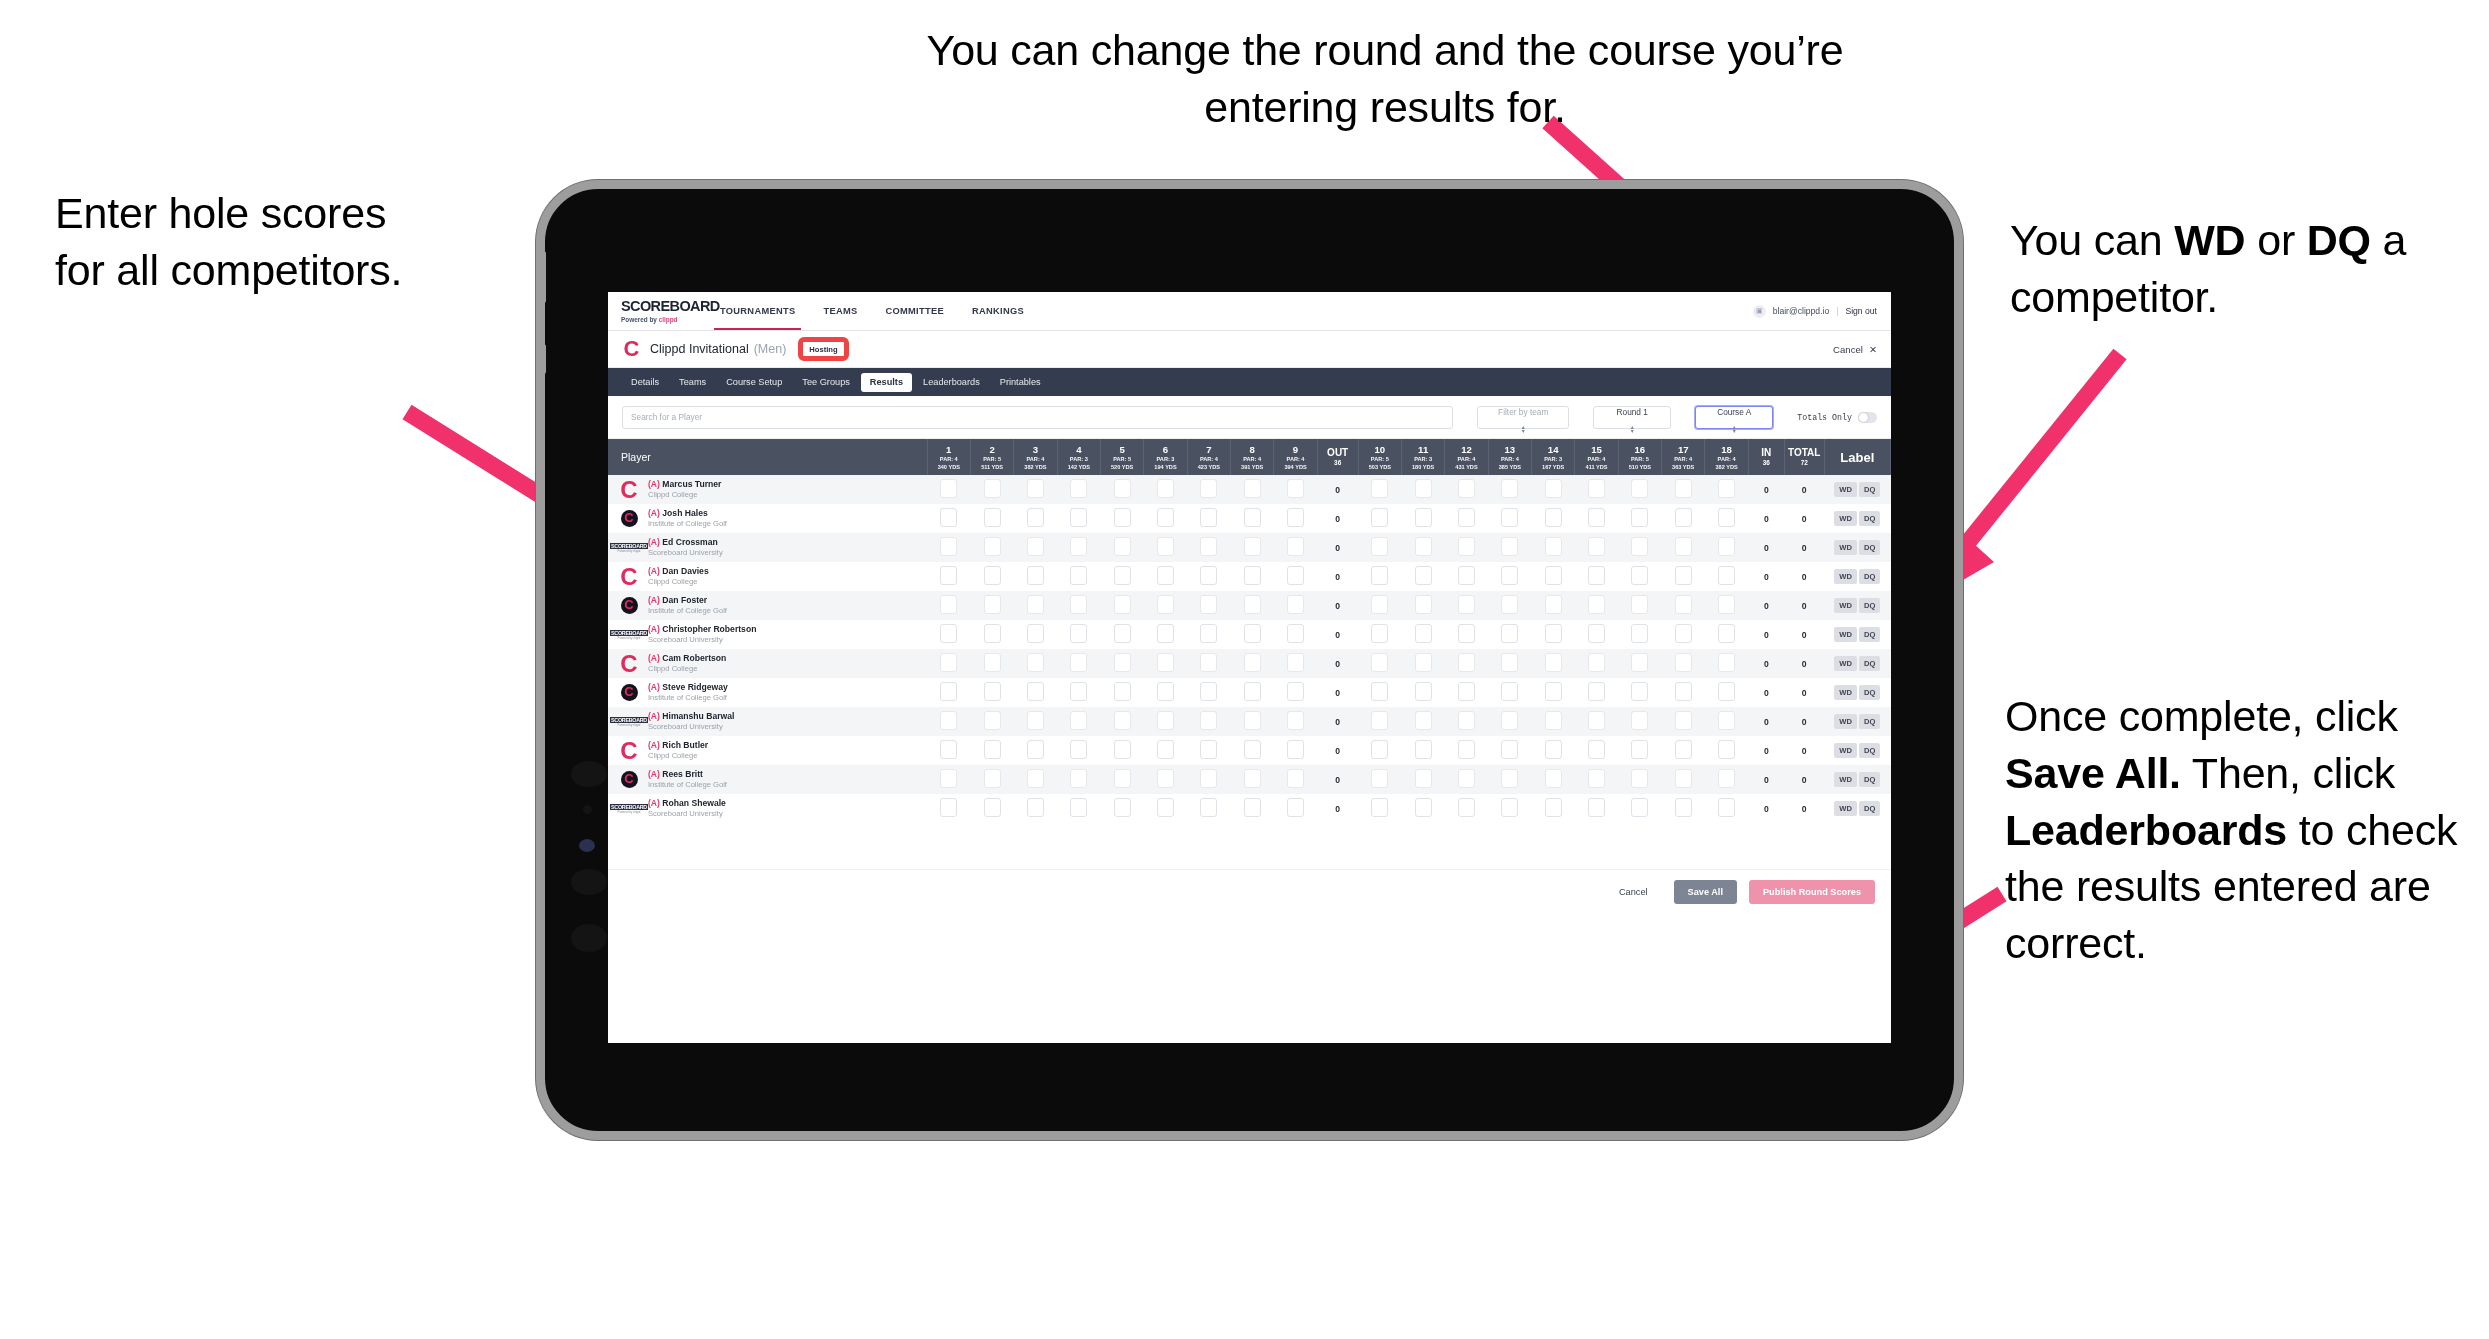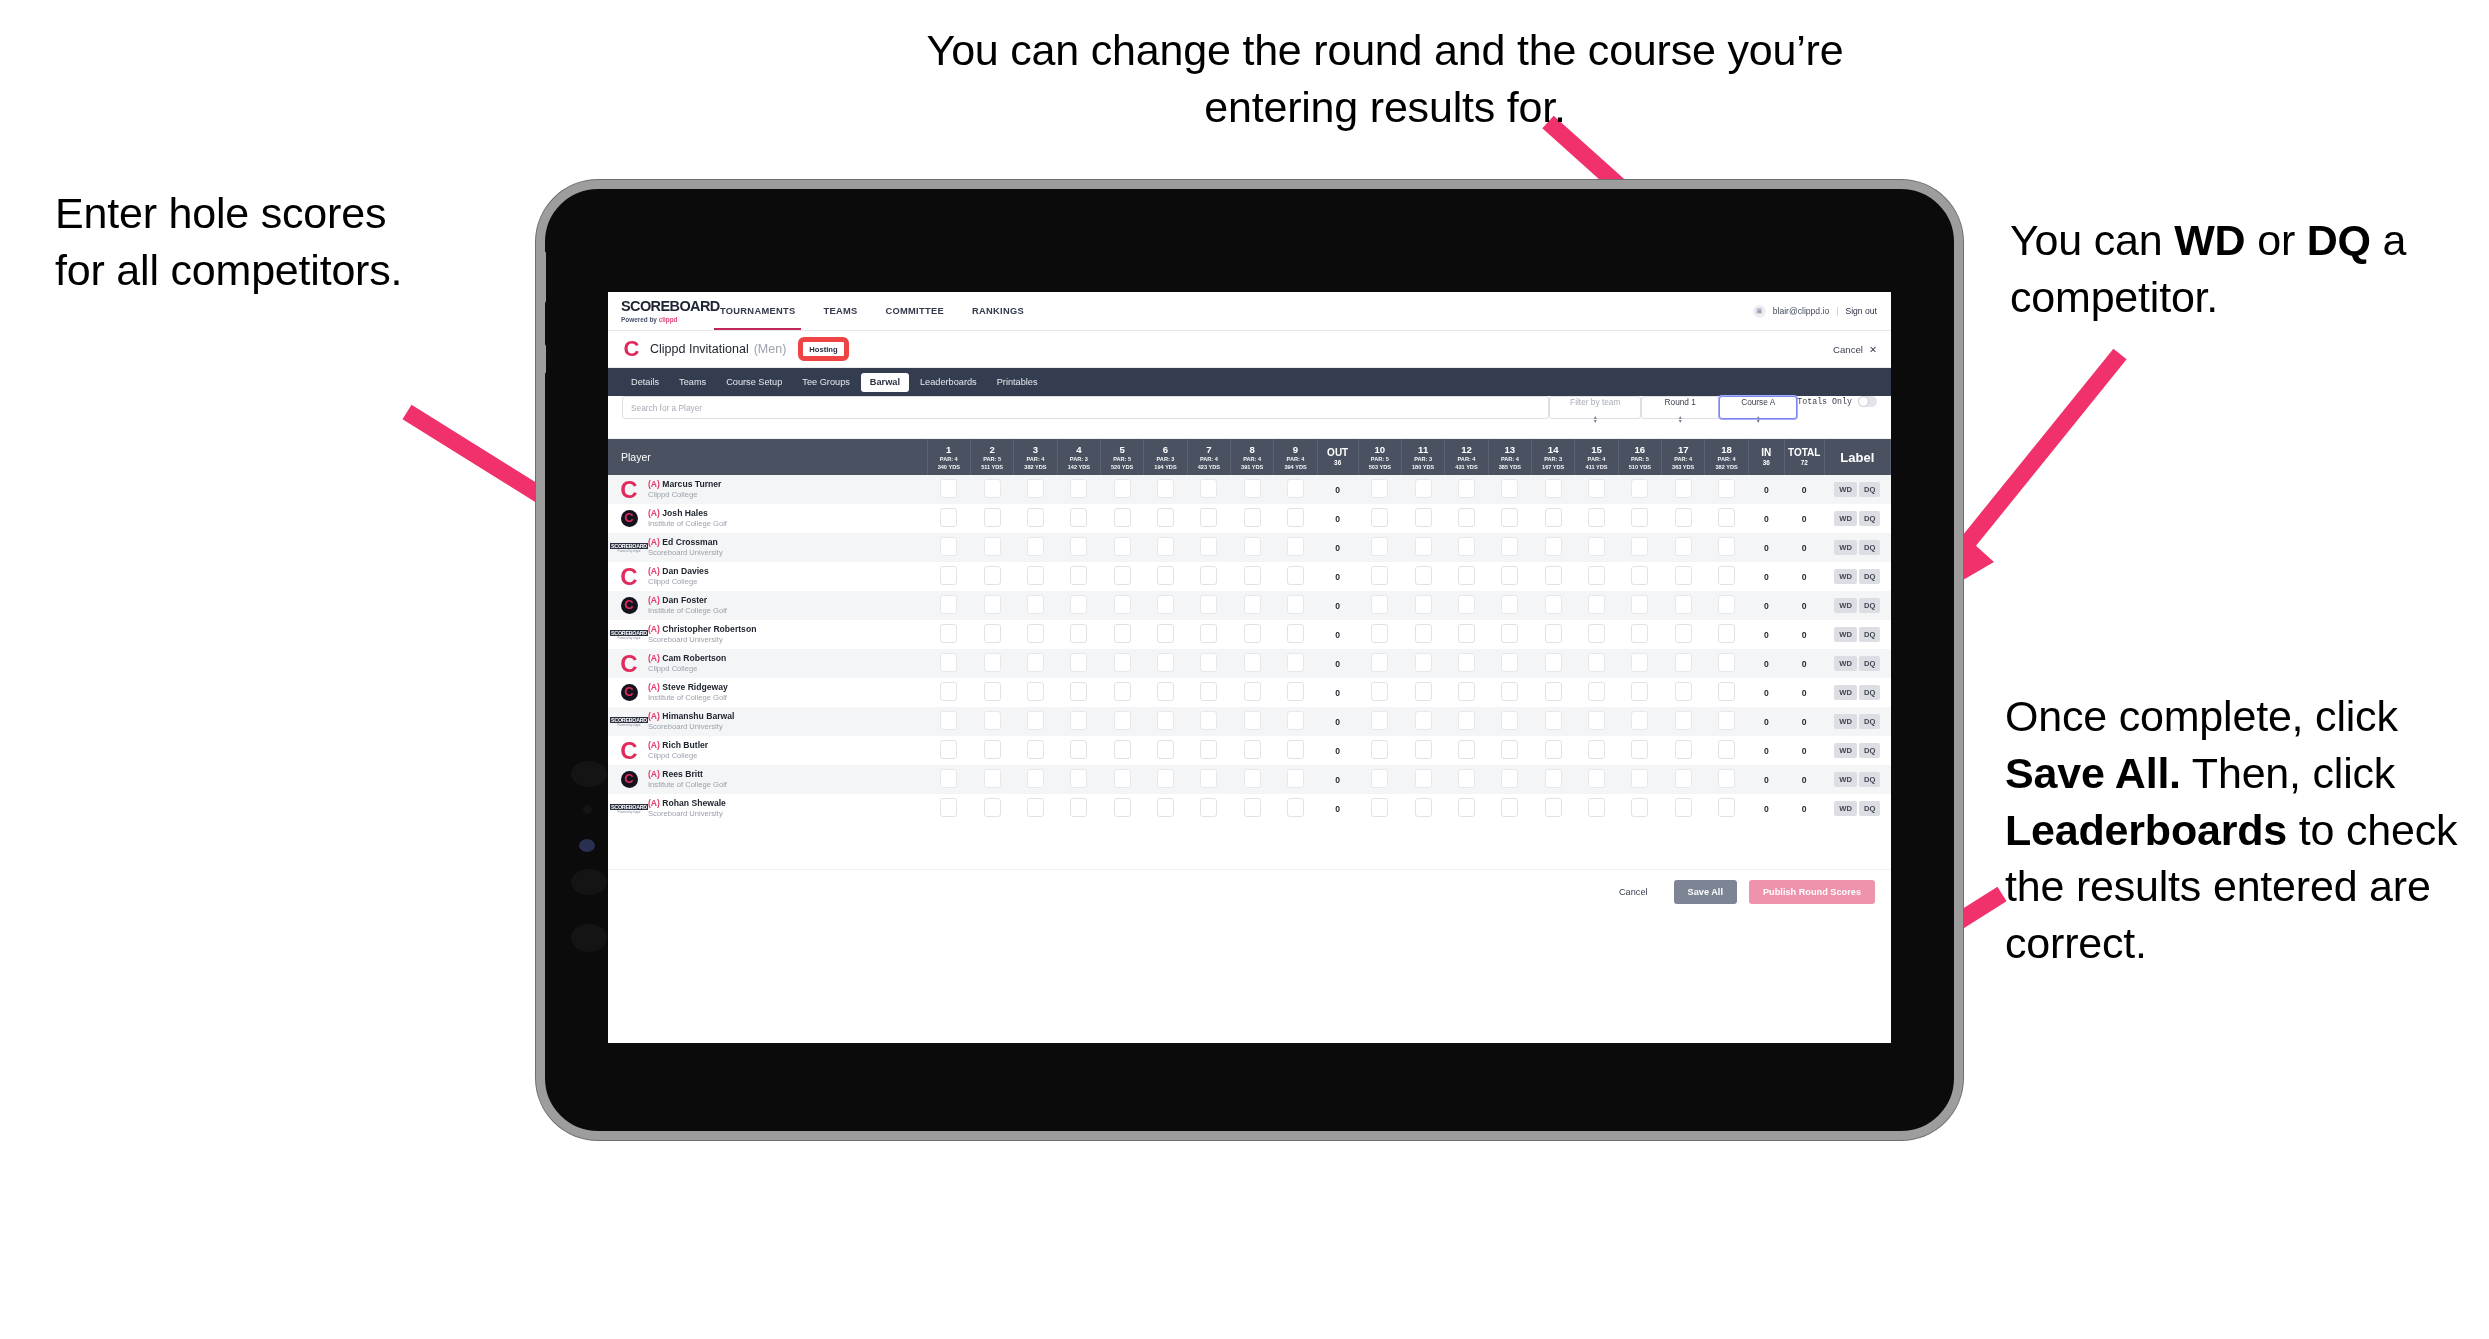--- a/index.html
+++ b/index.html
@@ -64,21 +64,21 @@
   .tgender{font-size:12.5px;color:#9ba1ad;margin-left:5px;}
   .hostpill{margin-left:12px;border:5px solid #ef4444;border-radius:6px;padding:2.5px 6px;font-size:7.6px;font-weight:700;color:#2a3040;}
   .cancelbox{margin-left:auto;display:flex;align-items:center;gap:6px;font-size:9.6px;color:#3a4051;cursor:pointer;}
 
   
   .subnav{height:28px;background:#343d4f;display:flex;align-items:center;padding:0 14px;gap:2px;}
   .subitem{font-size:9.2px;color:#e6e8ed;padding:4.5px 9px;border-radius:3px;cursor:pointer;}
   .subitem.active{background:#fff;color:#2b3141;font-weight:600;}
 
   
-  .filterbar{height:42px;background:#fff;display:flex;align-items:flex-start;padding:0 14px;gap:0;
+  .filterbar{height:42px;background:#fff;display:flex;align-items:center;padding:0 14px;gap:24px;
     border-bottom:1px solid #eceef1;}
   .searchinput{flex:1;height:21px;border:1px solid #dcdfe4;border-radius:3px;background:#fff;
     display:flex;align-items:center;padding:0 8px;font-size:8.3px;color:#a7acb6;}
   .selbox{height:21px;border:1px solid #dcdfe4;border-radius:3px;display:flex;align-items:center;
     justify-content:space-between;padding:0 6px;font-size:8.3px;color:#3b404d;gap:8px;cursor:pointer;background:#fff;flex-direction:column;}
   .selbox.ghost{color:#a7acb6;}
   .selbox.focus{border-color:#7b86f5;box-shadow:0 0 0 1px #a7aef7;}
   .spin{display:flex;flex-direction:column;line-height:4px;font-size:6px;color:#7a8191;}
   .toggwrap{display:flex;align-items:center;gap:6px;font-size:8.3px;color:#3b404d;font-family:Liberation Mono, monospace;}
   .togg{width:19px;height:11px;border-radius:7px;background:#e3e5ea;position:relative;cursor:pointer;}
@@ -196,21 +196,21 @@
       <span>Cancel</span>
       <span>✕</span>
     </div>
   </div>
 
   <div class="subnav">
     <div class="subitem">Details</div>
     <div class="subitem">Teams</div>
     <div class="subitem">Course Setup</div>
     <div class="subitem">Tee Groups</div>
-    <div class="subitem active">Barwal</div>
+    <div class="subitem active">Results</div>
     <div class="subitem">Leaderboards</div>
     <div class="subitem">Printables</div>
   </div>
 
   <div class="filterbar">
     <div class="searchinput">
       <span>Search for a Player</span>
     </div>
     <div class="selbox ghost" style="width:78px;">
       <span>Filter by team</span>

